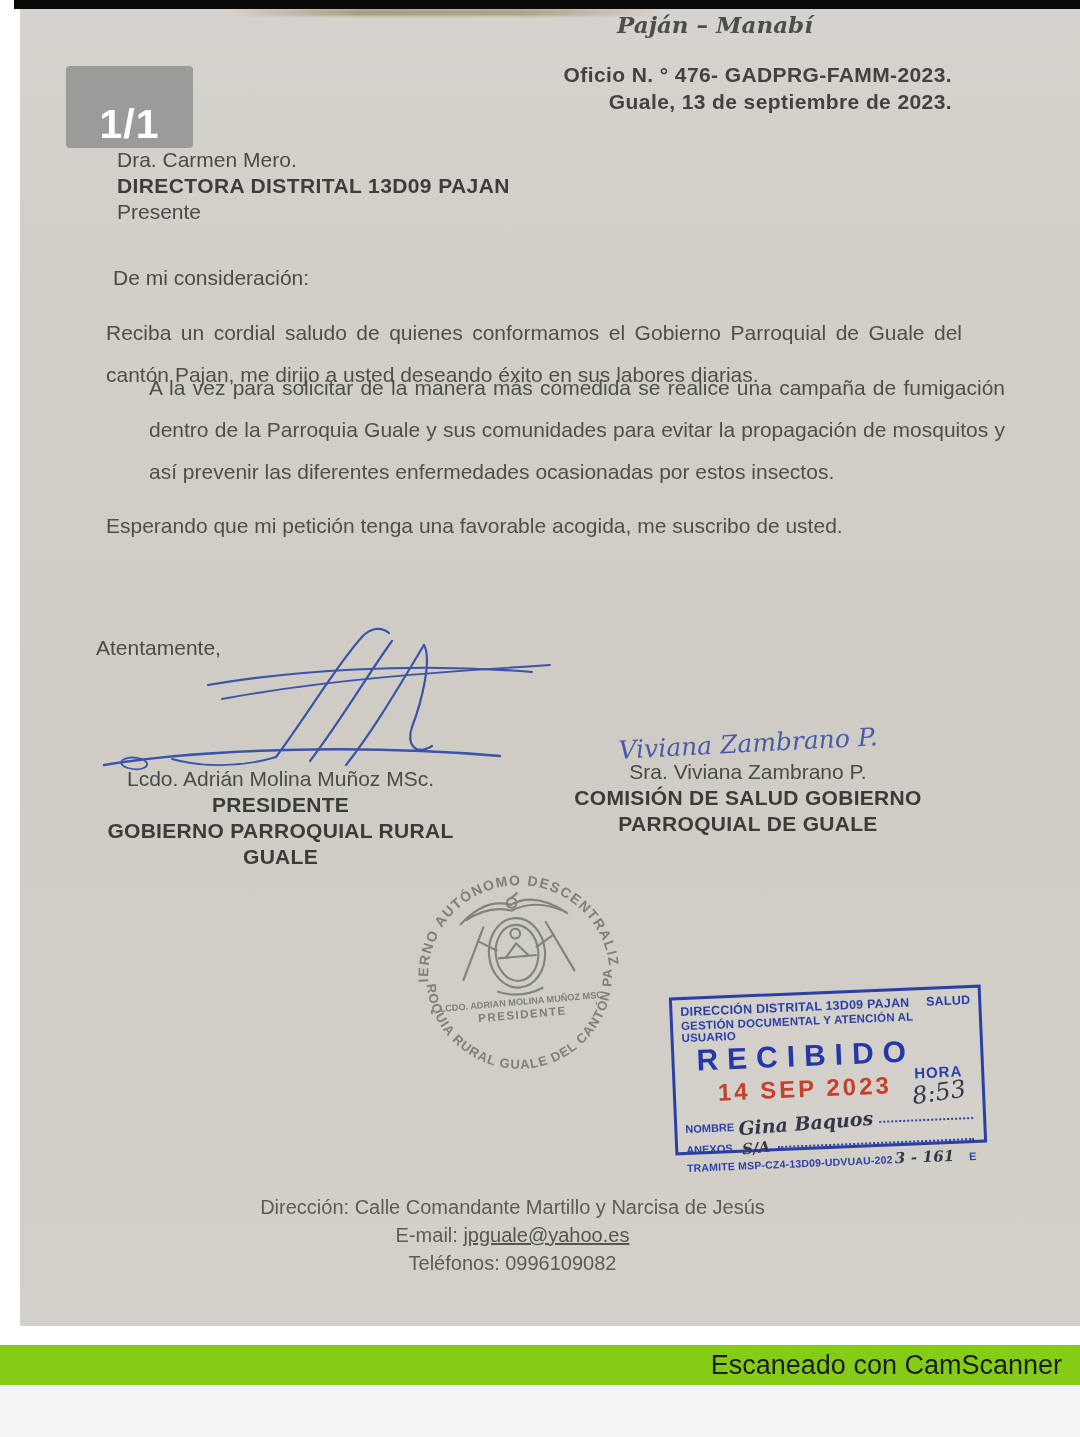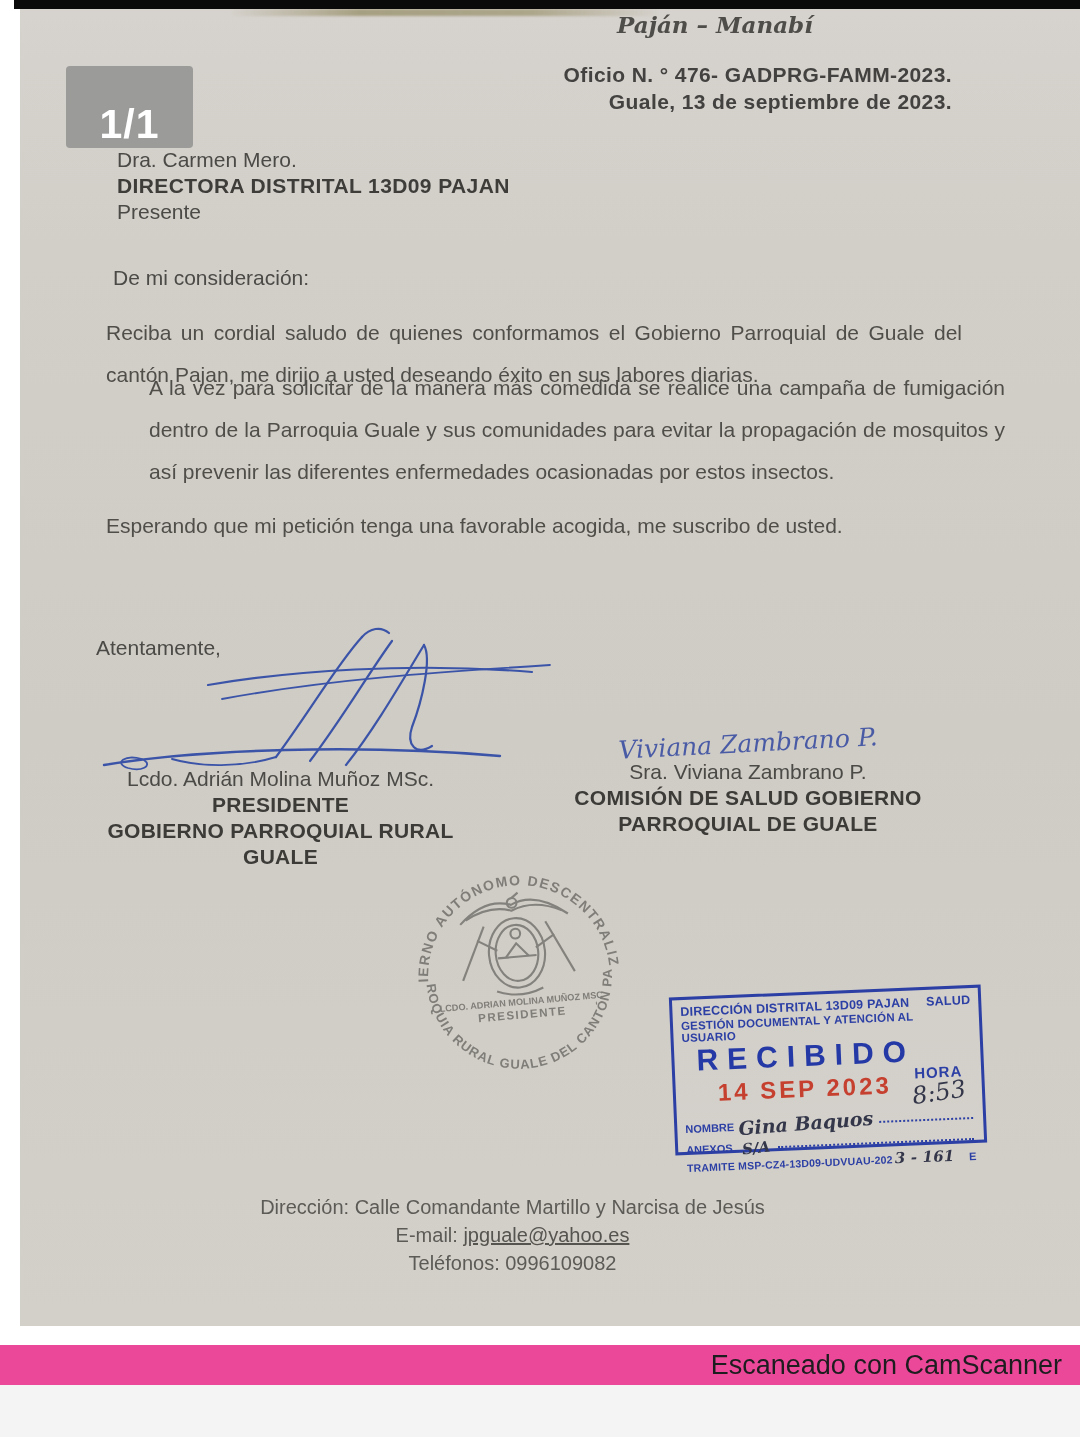--- a/index.html
+++ b/index.html
@@ -78,21 +78,21 @@
   .st-tramite { display:flex; align-items:baseline; font-size:10.5px; font-weight:bold; margin-top:2px; letter-spacing:.2px; }
   .st-val-tramite { font-size:15px; margin:0 2px; }
   .st-suffix { margin-left:auto; font-size:11px; }
 
   .footer { position:absolute; left:0; top:1184px; width:985px; text-align:center;
     font-size:20px; line-height:28px; color:#5d5b56; }
   .footer .email-link { text-decoration:underline; color:#56544f; }
 
   
   .scanner-strip { position:absolute; left:0; top:1345px; width:1080px; height:40px;
-    background:#ec4899; display:flex; align-items:center; justify-content:flex-end; }
+    background:#84cc16; display:flex; align-items:center; justify-content:flex-end; }
   .scanner-strip span { font-size:27px; color:#1d1d1f; margin-right:18px; }
   .bottom-bar { position:absolute; left:0; top:1385px; width:1080px; height:52px; background:#f4f4f5; }
 </style>
 </head>
 <body>
 
 <div class="viewport">
 
   <div class="top-black-strip"></div>
 

